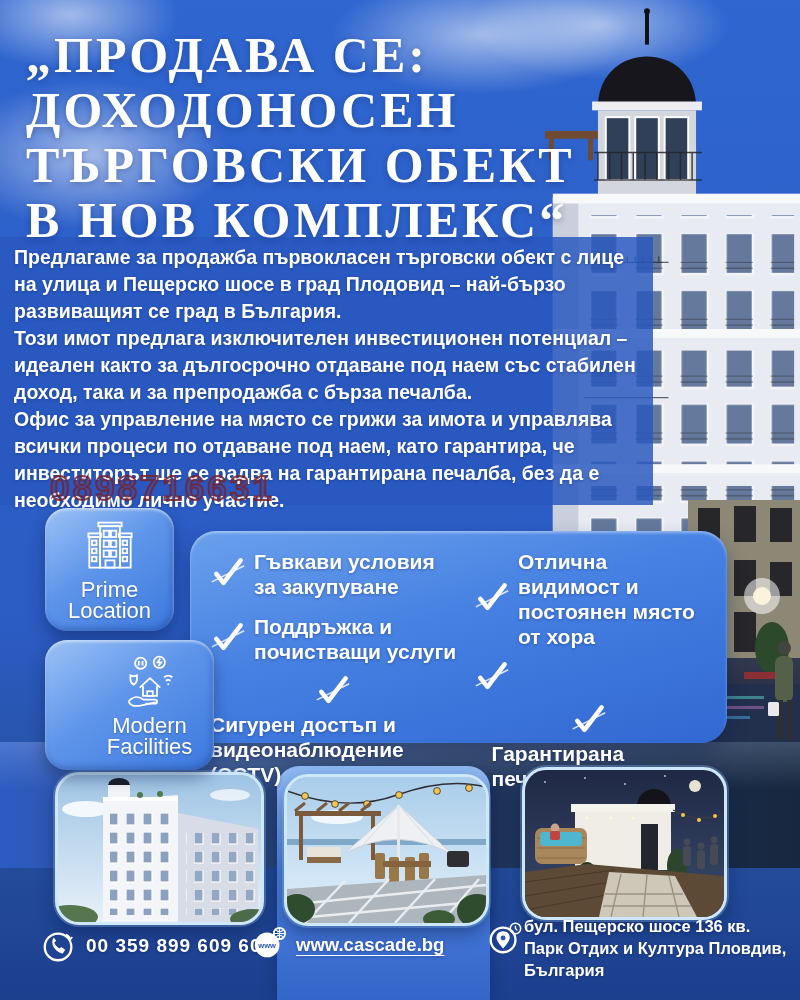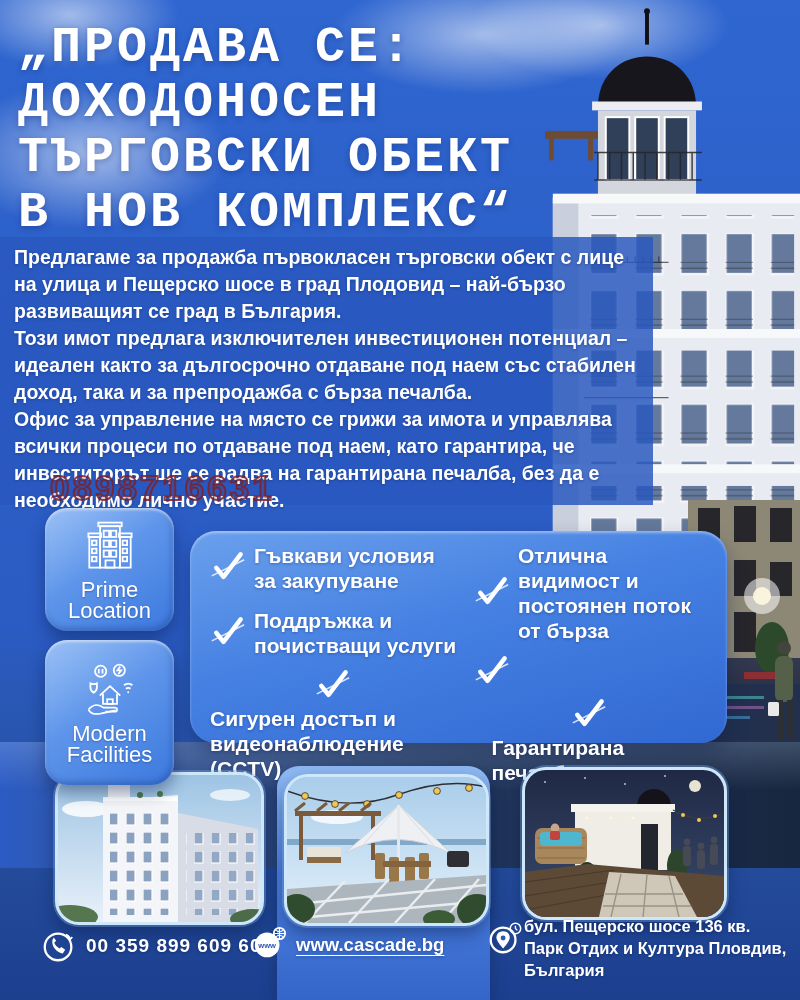--- a/index.html
+++ b/index.html
@@ -23,32 +23,32 @@
     text-shadow:0 1px 3px rgba(10,25,80,.35);}
   .watermark{position:absolute;left:50px;top:468px;z-index:5;
     font-size:35px;font-weight:700;letter-spacing:3px;
     color:rgba(124,33,40,.15);-webkit-text-stroke:2px rgba(124,33,40,.85);}
   
   .card{position:absolute;left:45px;width:129px;border-radius:22px;z-index:5;
     background:linear-gradient(145deg,#9cc2f6 0%,#5e95ea 45%,#3c79de 100%);
     box-shadow:inset 0 2px 3px rgba(255,255,255,.55),inset -2px -3px 6px rgba(20,50,120,.35),0 8px 16px rgba(8,25,70,.4);
     display:flex;flex-direction:column;align-items:center;justify-content:center;text-align:center;}
   .card-1{top:508px;height:123px;}
-  .card-2{top:640px;height:145px;}
+  .card-2{top:640px;height:130px;padding-left:40px;}
   .card .label{font-size:22px;line-height:21px;font-weight:500;margin-top:6px;
     text-shadow:0 1px 2px rgba(10,30,90,.35);}
   
   .benefits{position:absolute;left:190px;top:531px;width:537px;height:212px;z-index:4;
     border-radius:26px;box-sizing:border-box;padding:12px 14px 8px 20px;
     background:linear-gradient(165deg,#6aa0ec 0%,#4580e2 45%,#3168d2 100%);
     box-shadow:inset 0 2px 3px rgba(255,255,255,.4),0 10px 20px rgba(8,25,70,.35);
     display:flex;gap:12px;}
   .bcol{width:252px;display:flex;flex-direction:column;}
   .bcol.right{width:235px;}
-  .benefit{display:flex;align-items:center;}
+  .benefit{display:flex;align-items:center;margin-top:6px;}
   .bcol .benefit:nth-child(2){margin-top:15px;justify-content:space-between;}
   .bcol .benefit:nth-child(3){margin-top:8px;flex-direction:column;}
   .bcol.right .benefit:nth-child(2){margin-top:9px;}
   .bcol.right .benefit:nth-child(3){margin-top:3px;}
   .check{flex:0 0 38px;margin-right:6px;}
   .btext{font-size:21px;line-height:25px;font-weight:700;
     text-shadow:0 1px 3px rgba(10,25,80,.35);}
   .bcol.right .btext{max-width:200px;}
   
   .night{position:absolute;left:688px;top:500px;width:112px;height:246px;z-index:2;}
@@ -117,21 +117,21 @@
     <rect x="8" y="330" width="252" height="9" fill="#f7f8fa"></rect>
     <rect x="40" y="352" width="214" height="116" fill="url(#winA)"></rect>
     <rect x="8" y="468" width="252" height="9" fill="#f7f8fa"></rect>
     <rect x="40" y="490" width="214" height="70" fill="url(#winA)"></rect>
     <g stroke="#2c2c31" stroke-width="1.3" opacity="0.7" fill="none">
       <path d="M40 262 h86 M40 400 h86"></path>
       <path d="M44 256 v6 M52 256 v6 M60 256 v6 M68 256 v6 M76 256 v6 M84 256 v6 M92 256 v6 M100 256 v6 M108 256 v6 M116 256 v6"></path>
     </g>
   </svg>
 
-  <h1 class="title" style="margin:4px;font-family:Liberation Mono, monospace;">
+  <h1 class="title" style="margin:12px;">
     <div>„ПРОДАВА СЕ:</div>
     <div>ДОХОДОНОСЕН</div>
     <div>ТЪРГОВСКИ ОБЕКТ</div>
     <div>В  НОВ КОМПЛЕКС“</div>
   </h1>
 
   <section class="intro">
     <p>Предлагаме за продажба първокласен търговски обект с лице на улица  и  Пещерско шосе  в град Плодовид – най-бързо развиващият се град в България.</p>
     <p>Този имот предлага изключителен инвестиционен потенциал – идеален както за дългосрочно отдаване под наем със стабилен доход, така и за препродажба с бърза печалба.</p>
     <p>Офис за управление на място се грижи за имота и управлява всички процеси по отдаване под наем, като гарантира, че инвеститорът ще се радва на гарантирана печалба, без да е необходимо лично участие.</p>
@@ -253,21 +253,21 @@
       </div>
     </div>
     <div class="bcol right">
       <div class="benefit">
         <span class="check">
           <svg width="36" height="36" viewBox="0 0 40 40" fill="none">
               <path d="M7 22 L15 32 L34 7" stroke="#fff" stroke-width="5" stroke-linecap="round" stroke-linejoin="round"></path>
               <path d="M2 31 L38 13" stroke="#fff" stroke-width="1.8" opacity=".8"></path>
             </svg>
         </span>
-        <span class="btext">Отлична видимост и постоянен поток от бърза</span>
+        <span class="btext">Отлична видимост и постоянен място от хора</span>
       </div>
       <div class="benefit">
         <span class="check">
           <svg width="36" height="36" viewBox="0 0 40 40" fill="none">
               <path d="M7 22 L15 32 L34 7" stroke="#fff" stroke-width="5" stroke-linecap="round" stroke-linejoin="round"></path>
               <path d="M2 31 L38 13" stroke="#fff" stroke-width="1.8" opacity=".8"></path>
             </svg>
         </span>
       </div>
       <div class="benefit">

